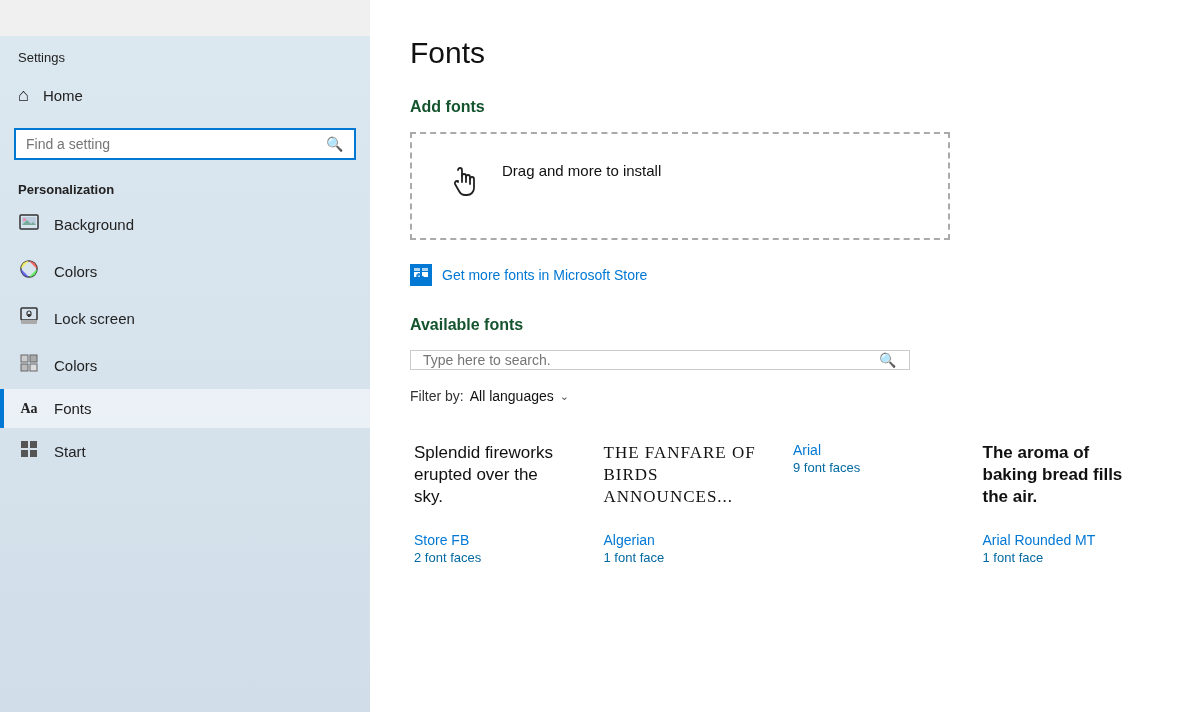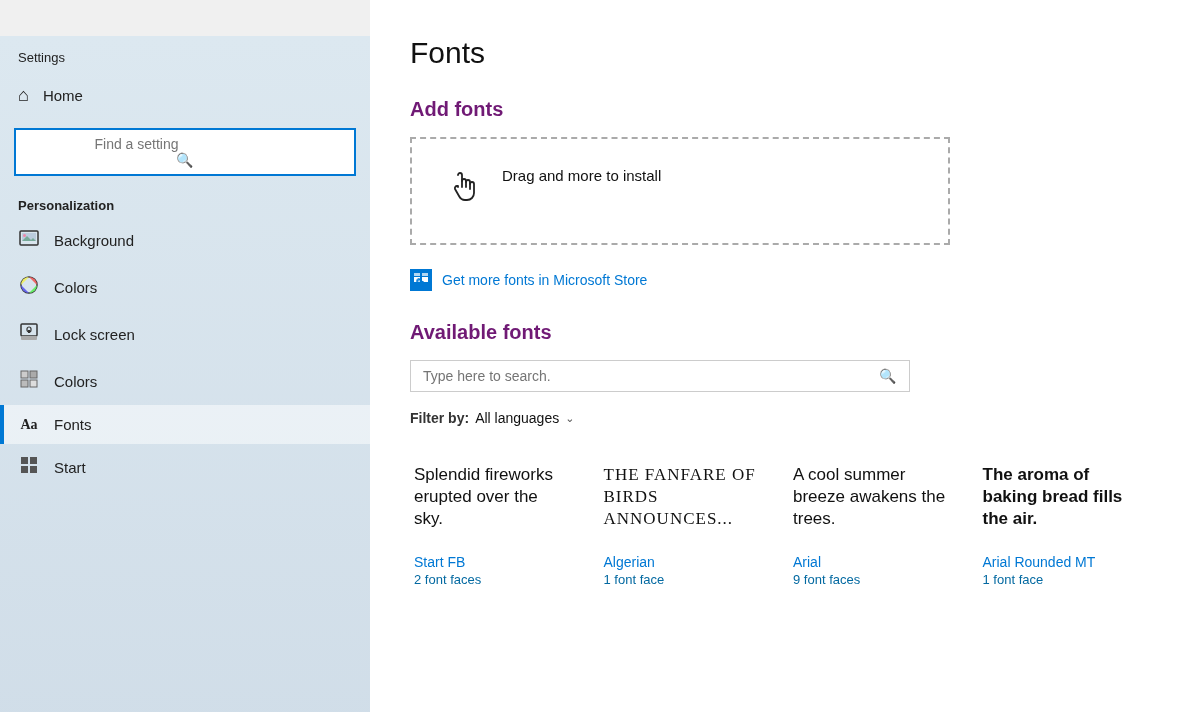--- a/index.html
+++ b/index.html
@@ -39,22 +39,21 @@
       font-weight: 400;
     }
     .home-icon { font-size: 18px; }
 
     .search-box {
       margin: 10px 14px 14px 14px;
       display: flex;
       align-items: center;
       background: #fff;
       border: 2px solid #0078d4;
-      padding: 6px 21px;
-      flex-direction: column;
+      padding: 6px 10px;
     }
     .search-box input {
       border: none;
       outline: none;
       flex: 1;
       font-size: 14px;
       font-family: inherit;
       background: transparent;
       color: #555;
     }
@@ -99,23 +98,23 @@
       overflow-y: auto;
       padding: 36px 48px 36px 40px;
     }
     .page-title {
       font-size: 30px;
       font-weight: 300;
       color: #111;
       margin-bottom: 28px;
     }
     .section-heading {
-      font-size: 20px;
+      font-size: 16px;
       font-weight: 600;
-      color: #701a75;
+      color: #14532d;
       margin-bottom: 16px;
     }
 
     
     .drag-drop-area {
       border: 2px dashed #aaa;
       padding: 28px 32px;
       display: flex;
       align-items: flex-start;
       gap: 20px;
@@ -160,21 +159,21 @@
       color: white;
       font-size: 13px;
       font-weight: bold;
     }
 
     
     .fonts-search {
       display: flex;
       align-items: center;
       border: 1px solid #ccc;
-      padding: 7px 12px;
+      padding: 1px 12px;
       max-width: 500px;
       margin-bottom: 18px;
       background: #fff;
     }
     .fonts-search input {
       border: none;
       outline: none;
       flex: 1;
       font-size: 14px;
       font-family: inherit;
@@ -183,21 +182,21 @@
     .fonts-search .search-icon2 { color: #666; font-size: 14px; }
 
     .filter-row {
       display: flex;
       align-items: center;
       gap: 6px;
       margin-bottom: 22px;
       font-size: 14px;
       color: #333;
     }
-    .filter-row .filter-label { font-weight: 700; }
+    .filter-row .filter-label { font-weight: 400; }
     .filter-row .filter-value { font-weight: 400; color: #111; }
     .filter-row .chevron { font-size: 11px; color: #555; cursor: pointer; }
 
     
     .fonts-grid {
       display: grid;
       grid-template-columns: repeat(4, 1fr);
       gap: 16px;
     }
     .font-card {
@@ -357,32 +356,31 @@
   <div class="filter-row">
     <span class="filter-label">Filter by:</span>
     <span class="filter-value">All languages</span>
     <span class="chevron">⌄</span>
   </div>
 
   <div class="fonts-grid">
 
     <div class="font-card">
       <div class="font-preview preview-agency">Splendid fireworks erupted over the sky.</div>
-      <div class="font-name">Start FB</div>
+      <div class="font-name">Store FB</div>
       <div class="font-faces">2 font faces</div>
     </div>
 
     <div class="font-card">
       <div class="font-preview preview-algerian">THE FANFARE OF BIRDS ANNOUNCES...</div>
       <div class="font-name">Algerian</div>
       <div class="font-faces">1 font face</div>
     </div>
 
     <div class="font-card">
-      <div class="font-preview preview-arial">A cool summer breeze awakens the trees.</div>
       <div class="font-name">Arial</div>
       <div class="font-faces">9 font faces</div>
     </div>
 
     <div class="font-card">
       <div class="font-preview preview-arial-rounded">The aroma of baking bread fills the air.</div>
       <div class="font-name">Arial Rounded MT</div>
       <div class="font-faces">1 font face</div>
     </div>
   </div>

